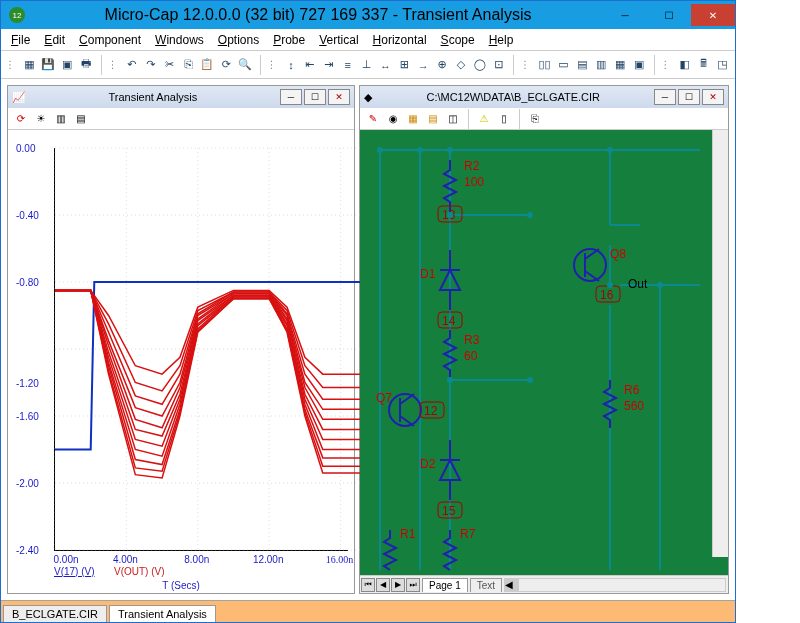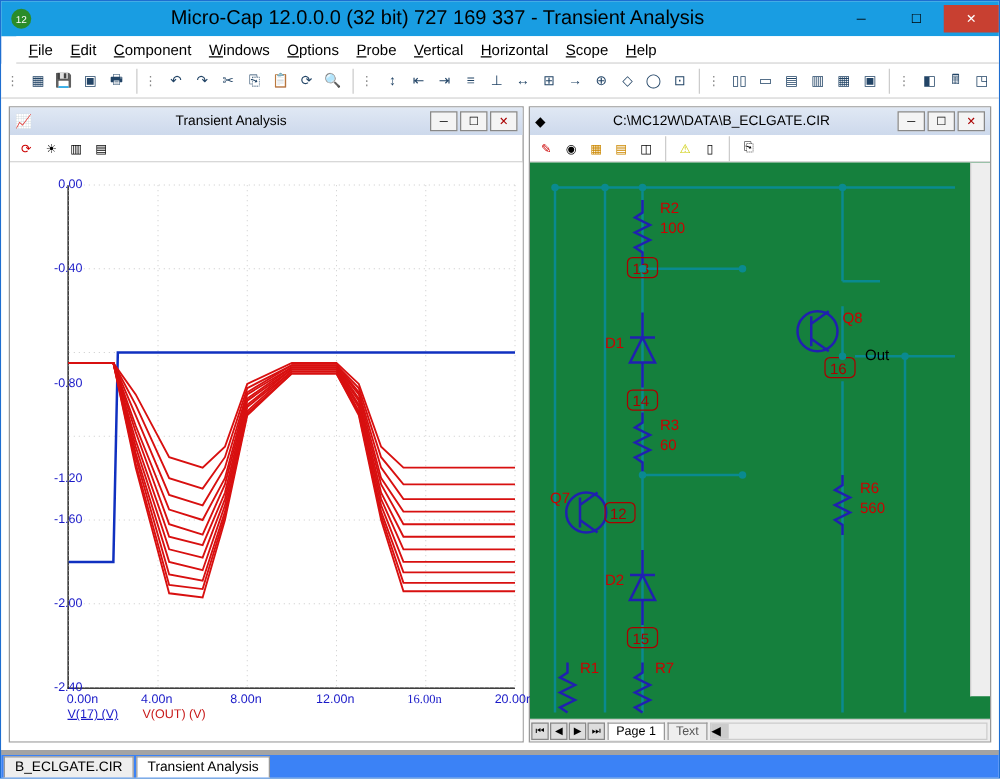--- a/index.html
+++ b/index.html
@@ -1,56 +1,56 @@
 <!DOCTYPE html>
 <html><head>
 <meta charset="utf-8">
 <style>
   * { box-sizing: border-box; margin: 0; padding: 0; }
   body { font-family: "Segoe UI", Tahoma, sans-serif; font-size: 12px; background: #fff; overflow: hidden; width: 800px; height: 623px; }
-  .window { border: 1px solid #1e6ed0; width: 800px; height: 623px; display: flex; flex-direction: column; background: #fff; }
+  .window { border: 1px solid #1e6ed0; width: 736px; height: 623px; display: flex; flex-direction: column; background: #fff; }
   .titlebar { background: #199de2; height: 28px; display: flex; align-items: center; padding: 0 0 0 8px; color: #000; }
   .titlebar-icon { width: 16px; height: 16px; background: #2a8c2a; border-radius: 50%; margin-right: 8px; display:flex; align-items:center; justify-content:center; font-size:8px; color:#fff; }
   .titlebar-title { flex: 1; text-align: center; font-size: 16px; }
   .win-buttons { display: flex; }
   .win-btn { width: 44px; height: 22px; display: flex; align-items: center; justify-content: center; font-size: 10px; }
   .win-btn.close { background: #c84031; color: #fff; }
   .win-btn.min, .win-btn.max { color: #000; }
-  .menubar { background: #fff; border-bottom: 1px solid #ccc; height: 22px; display: flex; align-items: center; padding: 0 4px; gap: 2px; font-size: 12px; margin-left: 12px; }
+  .menubar { background: #fff; border-bottom: 1px solid #ccc; height: 22px; display: flex; align-items: center; padding: 0 4px; gap: 2px; font-size: 12px; }
   .menu-item { padding: 2px 6px; }
   .menu-item u { text-decoration: underline; }
   .toolbar { background: #fff; border-bottom: 1px solid #ccc; height: 28px; display: flex; align-items: center; padding: 0 4px; gap: 2px; overflow:hidden; }
   .tb-sep { width: 1px; height: 20px; background: #ccc; margin: 0 4px; }
   .tb-grip { color:#888; font-size:10px; margin-right:4px;}
   .tb-btn { width: 22px; height: 22px; display: flex; align-items: center; justify-content: center; color: #246; font-size: 11px; border:1px solid transparent; }
   .workspace { flex: 1; background: #fff; display: flex; position: relative; padding: 6px; gap: 4px; overflow:hidden; }
   .mdi-child { border: 1px solid #999; background: #fff; display: flex; flex-direction: column; }
   .mdi-left { flex: 1; min-width: 0; }
   .mdi-right { width: 370px; }
   .child-titlebar { background: linear-gradient(#e0e8f4,#cdd9ec); height: 22px; display: flex; align-items: center; padding: 0 4px; font-size: 11px; }
   .child-title { flex: 1; text-align: center; overflow:hidden; white-space:nowrap; }
   .child-btns { display: flex; gap: 2px; }
   .child-btn { width: 22px; height: 16px; border: 1px solid #888; background: #f4f4f4; font-size: 9px; display:flex; align-items:center; justify-content:center; }
   .child-btn.close { color: #a00; }
   .child-toolbar { height: 22px; display:flex; align-items:center; padding:0 4px; gap:2px; border-bottom:1px solid #ccc;}
   .mini-btn { width:18px; height:18px; display:flex; align-items:center; justify-content:center; font-size:10px; }
   .chart-area { flex: 1; position: relative; background: #fff; }
   .chart-title { text-align:center; font-size:10px; color:#2040d0; padding:2px 0;}
   .plot { position:absolute; left: 46px; right: 6px; top: 18px; bottom: 42px; border-left:1px solid #000; border-bottom:1px solid #000; }
-  .ylab { position:absolute; left:18px; width:40px; text-align:right; font-size:10px; color:#1a1ac8; transform: translateY(-50%); }
+  .ylab { position:absolute; left:8px; width:40px; text-align:left; font-size:10px; color:#1a1ac8; transform: translateY(-50%); }
   .xlab { position:absolute; bottom:28px; font-size:10px; color:#1a1ac8; transform: translateX(-50%); }
   .axis-title { position:absolute; left:0; right:0; text-align:center; font-size:10px; color:#1a1ac8; }
   .legend { position:absolute; bottom:16px; font-size:10px; }
   .circuit-area { flex:1; position:relative; background:#15803d; overflow:hidden; }
   .circuit-svg { position:absolute; left:0; top:0; }
   .tabbar-bottom { height:18px; display:flex; align-items:center; border-top:1px solid #ccc; font-size:10px; background:#eee;}
   .nav-btn { width:14px; height:14px; border:1px solid #888; background:#ddd; display:flex; align-items:center; justify-content:center; font-size:8px; margin-left:1px;}
   .tab-chip { padding:1px 6px; background:#fff; border:1px solid #999; border-bottom:none; margin-left:2px;}
   .tab-chip.faded { background:#eee; color:#555;}
-  .status-tabs { height:22px; display:flex; align-items:flex-end; border-top:4px solid #a3a3a3; padding:0 2px; font-size:11px; background:#3b82f6;}
+  .status-tabs { height:22px; display:flex; align-items:flex-end; border-top:1px solid #a3a3a3; padding:0 2px; font-size:11px; background:#fdba74;}
   .status-tab { padding:2px 8px; border:1px solid #999; border-bottom:none; margin-right:2px; background:#eee;}
   .status-tab.active { background:#fff; }
   svg text { font-family: Arial, sans-serif; }
   .node-label { fill:#a00; font-size:12px; }
   .node-box { stroke:#a00; fill:none; rx:4; ry:4;}
   .comp-label { fill:#c00; font-size:12px; }
   .wire { stroke:#0a8a90; stroke-width:2; fill:none; }
   .bluepart { stroke:#2020b0; stroke-width:2; fill:none; }
   .blue-line { stroke:#1030c0; stroke-width:2; fill:none; }
   .red-line { stroke:#d81010; stroke-width:1.5; fill:none; }
@@ -170,23 +170,24 @@
               <path d="M 0 142.37500000000003 L 35.7 142.37500000000003 53.55 214.40000000000003 80.325 301.5 107.1 308.20000000000005 124.94999999999999 256.275 142.8 177.54999999999998 178.5 149.07500000000002 214.2 149.07500000000002 232.05 177.54999999999998 249.89999999999998 256.275 267.75 301.5 285.6 301.5 357 301.5 " class="red-line" stroke="#d81010"></path>
               <path d="M 0 142.37500000000003 L 35.7 142.37500000000003 53.55 217.75000000000003 80.325 311.55000000000007 107.1 316.575 124.94999999999999 261.3 142.8 180.90000000000003 178.5 149.07500000000002 214.2 149.07500000000002 232.05 180.90000000000003 249.89999999999998 261.3 267.75 309.875 285.6 309.875 357 309.875 " class="red-line" stroke="#d81010"></path>
               <path d="M 0 142.37500000000003 L 35.7 142.37500000000003 53.55 222.775 80.325 319.925 107.1 323.27500000000003 124.94999999999999 264.65000000000003 142.8 182.57500000000002 178.5 150.75 214.2 150.75 232.05 182.57500000000002 249.89999999999998 264.65000000000003 267.75 318.25 285.6 318.25 357 318.25 " class="red-line" stroke="#d81010"></path>
               <path d="M 0 142.37500000000003 L 35.7 142.37500000000003 53.55 226.125 80.325 326.625 107.1 329.97499999999997 124.94999999999999 268.00000000000006 142.8 184.25000000000003 178.5 150.75 214.2 150.75 232.05 184.25000000000003 249.89999999999998 268.00000000000006 267.75 324.95 285.6 324.95 357 324.95 " class="red-line" stroke="#d81010"></path>
             </svg></div>
 
         <div id="ylabels"></div>
         <div id="xlabels"></div>
         <div class="legend" style="left:46px; text-decoration:underline; color:#1a1ac8">V(17) (V)</div>
         <div class="legend" style="left:106px; color:#c81a1a">V(OUT) (V)</div>
+        <div class="axis-title" style="bottom:2px">T (Secs)</div>
       <div class="ylab" style="top: 18px;">0.00</div>
           <div class="ylab" style="top: 85px;">-0.40</div>
-          <div class="ylab" style="top: 152px; margin-top: 25px;">-0.80</div>
+          <div class="ylab" style="top: 152px;">-0.80</div>
           <div class="ylab" style="top: 219px; margin-top: 34px;">-1.20</div>
           <div class="ylab" style="top: 286px;">-1.60</div>
           <div class="ylab" style="top: 353px;">-2.00</div>
           <div class="ylab" style="top: 420px;">-2.40</div>
           <div class="xlab" style="left: 58px;">0.00n</div>
           <div class="xlab" style="left: 117.4px;">4.00n</div>
           <div class="xlab" style="left: 188.8px;">8.00n</div>
           <div class="xlab" style="left: 260.2px;">12.00n</div>
           <div class="xlab" style="left: 331.6px; font-family: Liberation Serif, serif;">16.00n</div>
           <div class="xlab" style="left: 403px;">20.00n</div>

